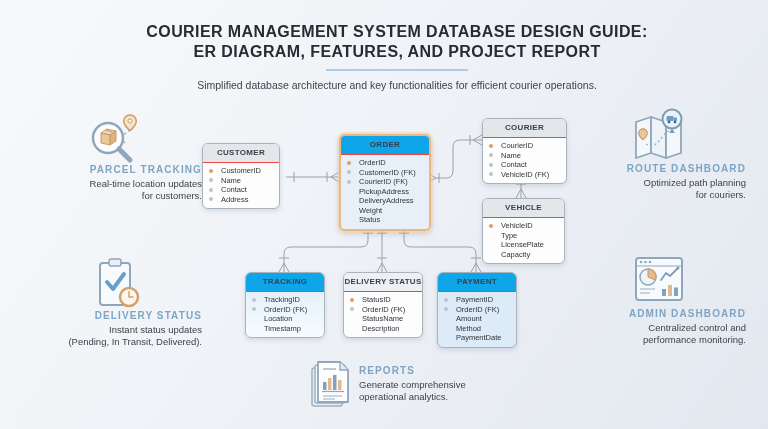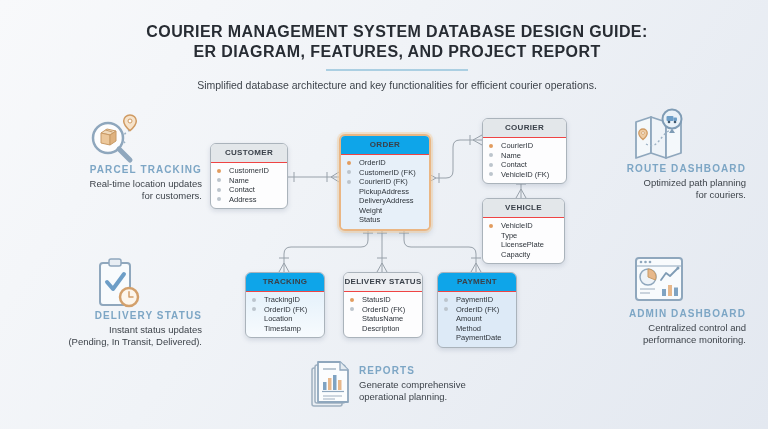--- a/index.html
+++ b/index.html
@@ -94,21 +94,21 @@
     <path class="cline" d="M377 233 H387"></path>
     <path class="cline" d="M377 258 H387"></path>
     <path class="cline" d="M382 263 L377 272 M382 263 L387 272 M382 263 V272"></path>
 
     <path class="cline" d="M404 227 V240 Q404 247 411 247 H469 Q476 247 476 254 V263"></path>
     <path class="cline" d="M399 233 H409"></path>
     <path class="cline" d="M471 258 H481"></path>
     <path class="cline" d="M476 263 L471 272 M476 263 L481 272 M476 263 V272"></path>
   </svg>
 
-  <div class="entity" style="left:210px;top:143px;width:76px">
+  <div class="entity" style="left:202px;top:143px;width:76px">
     <div class="ehead gray">CUSTOMER</div>
     <div class="ebody">
         <div class="erow">
           <span class="bullet orange"></span>
           <span class="rowlabel">CustomerID</span>
         </div>
         <div class="erow">
           <span class="bullet gray"></span>
           <span class="rowlabel">Name</span>
         </div>
@@ -356,16 +356,16 @@
 
   <div class="feature" style="left:566px;top:308px;width:180px">
     <div class="ftitle">ADMIN DASHBOARD</div>
     <div class="fdesc">Centralized control and</div>
     <div class="fdesc">performance monitoring.</div>
   </div>
 
   <div class="reports-block" style="left:359px;top:365px;width:160px">
     <div class="ftitle">REPORTS</div>
     <div class="fdesc">Generate comprehensive</div>
-    <div class="fdesc">operational planning.</div>
+    <div class="fdesc">operational analytics.</div>
   </div>
 
 </div>
 
 </body></html>

